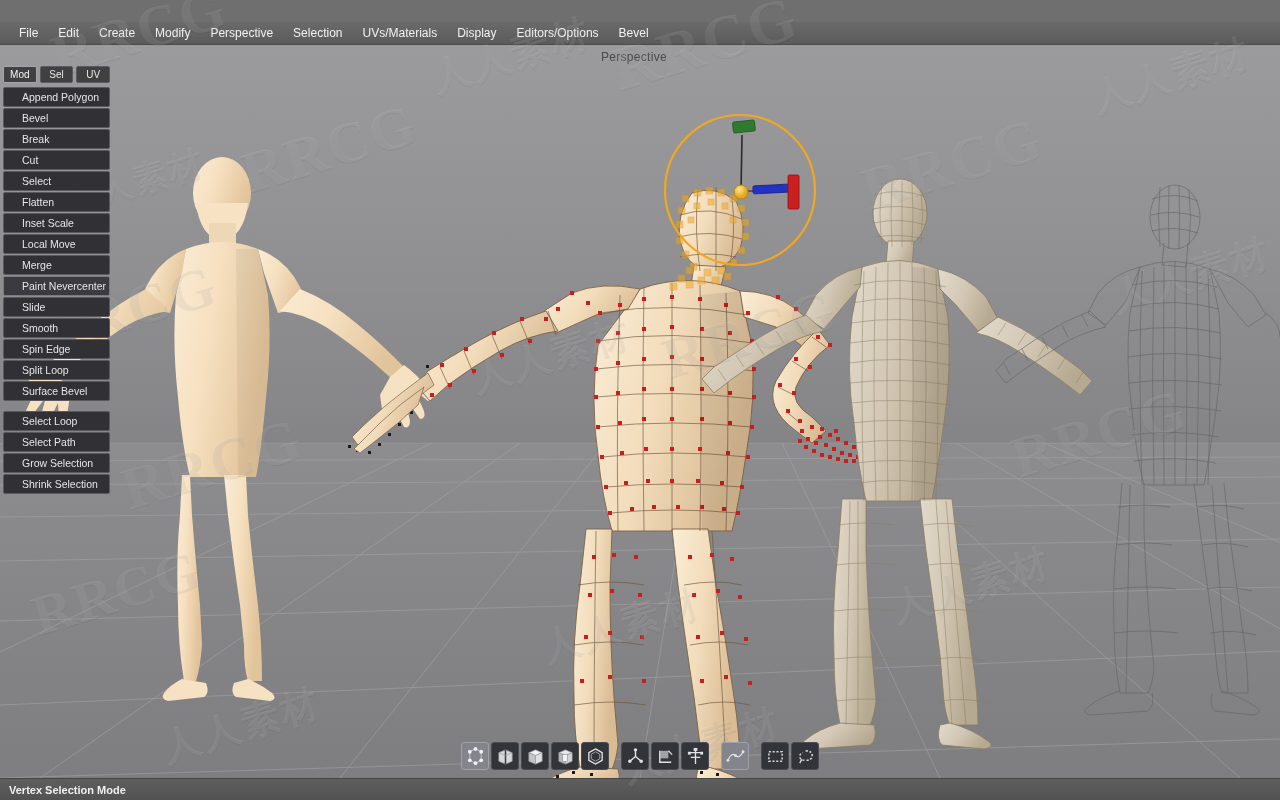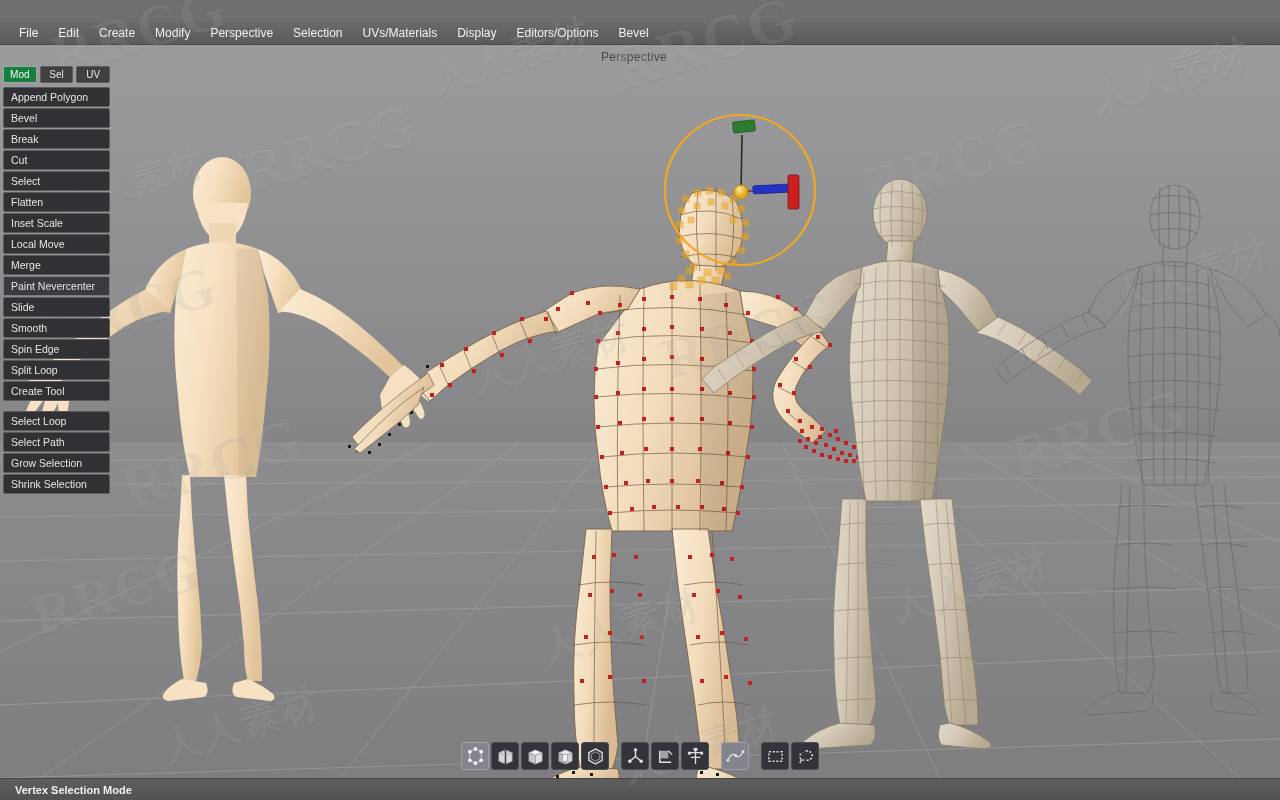--- a/index.html
+++ b/index.html
@@ -36,42 +36,42 @@
   #viewport-svg { position:absolute; left:0; top:0; }
   #vp-label { position:absolute; left:0; right:12px; top:5px; text-align:center;
     font-size:12px; color:#4a4a4a; letter-spacing:.3px; }
 
   
   #toolpanel { position:absolute; left:3px; top:66px; width:107px; z-index:30; }
   .tp-tabs { display:flex; gap:3px; margin-bottom:4px; }
   .tp-tab { flex:1; height:17px; line-height:16px; text-align:center; font-size:10px;
     color:#e8e8e8; background:#404040; border:1px solid #5c5c60; border-radius:2px;
     cursor:default; }
-  .tp-tab.active { background:#15803d; color:#f5f5f5; border-color:#a5a5a9; }
-  .tp-btn { height:20px; line-height:19px; padding-left:7px; font-size:10.5px;
+  .tp-tab.active { background:#404040; color:#f5f5f5; border-color:#a5a5a9; }
+  .tp-btn { height:20px; line-height:19px; padding-left:18px; font-size:10.5px;
     color:#e6e6e6; background:#303035; border:1px solid #5a5a5e; border-radius:2px;
     margin-bottom:1px; cursor:default; white-space:nowrap; overflow:hidden; }
   .tp-btn.hl { background:#3a3a40; border-color:#7a7a80; }
   .tp-gap { height:9px; }
 
   
   #bottombar { position:absolute; left:0; bottom:22px; width:1280px; height:44px;
     display:flex; justify-content:center; align-items:center; z-index:30;
     pointer-events:none; }
   #toolbar-inner { display:flex; align-items:center; gap:2px; pointer-events:auto; }
   .tb-btn { width:28px; height:28px; background:#33333a; border:1px solid #4c4c54;
     border-radius:3px; display:flex; align-items:center; justify-content:center;
     cursor:default; }
   .tb-btn.active { background:#84848c; border-color:#a0a0a8; }
   .tb-sep { width:8px; }
 
   
   #statusbar { position:absolute; left:0; bottom:0; width:1280px; height:22px;
     background:linear-gradient(#5e5e5e,#525252); border-top:1px solid #454545;
-    display:flex; align-items:center; padding-left:15px; }
+    display:flex; align-items:center; padding-left:9px; }
   #status-text { font-size:11px; color:#f0f0f0; font-weight:bold; }
 
   
   .wm { position:absolute; font-weight:bold; color:rgba(255,255,255,.10);
     pointer-events:none; user-select:none; z-index:20;
     text-shadow:0 1px 0 rgba(0,0,0,.06); }
   .wm-rrcg { font-size:54px; letter-spacing:2px; font-family:"Liberation Serif", serif; }
   .wm-cn { font-size:38px; letter-spacing:3px; font-family:"DejaVu Sans", sans-serif; }
 </style>
 </head>
@@ -682,21 +682,21 @@
         <div class="tp-btn">Select</div>
         <div class="tp-btn">Flatten</div>
         <div class="tp-btn">Inset Scale</div>
         <div class="tp-btn">Local Move</div>
         <div class="tp-btn">Merge</div>
         <div class="tp-btn hl">Paint Nevercenter</div>
         <div class="tp-btn">Slide</div>
         <div class="tp-btn">Smooth</div>
         <div class="tp-btn">Spin Edge</div>
         <div class="tp-btn">Split Loop</div>
-        <div class="tp-btn">Create Tool</div>
+        <div class="tp-btn">Surface Bevel</div>
       </div>
     <div class="tp-gap"></div>
     <div id="tp-sel-list">
         <div class="tp-btn">Select Loop</div>
         <div class="tp-btn">Select Path</div>
         <div class="tp-btn">Grow Selection</div>
         <div class="tp-btn">Shrink Selection</div>
       </div>
   </div>
 

